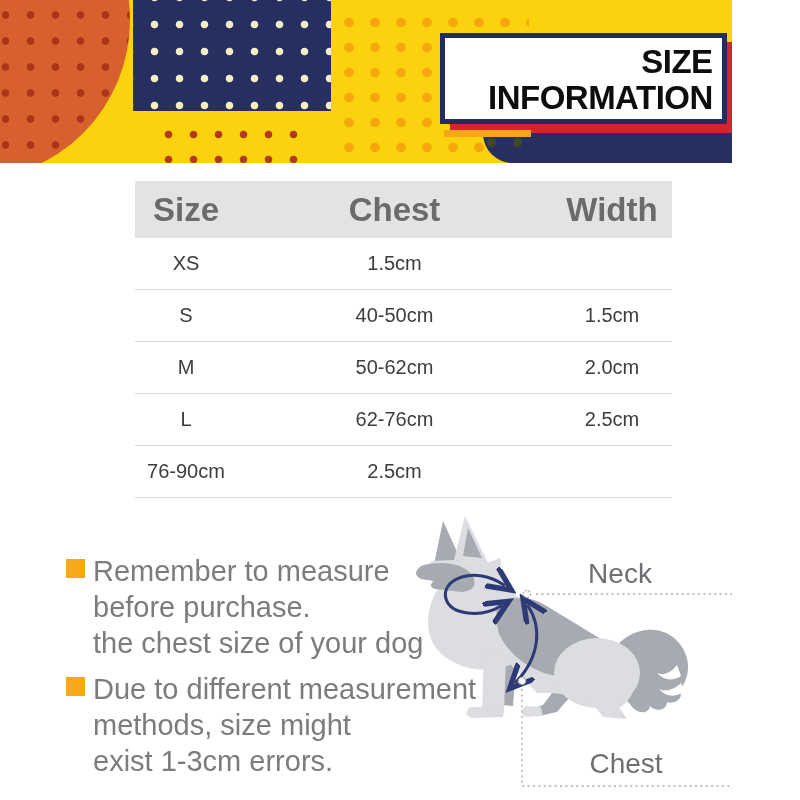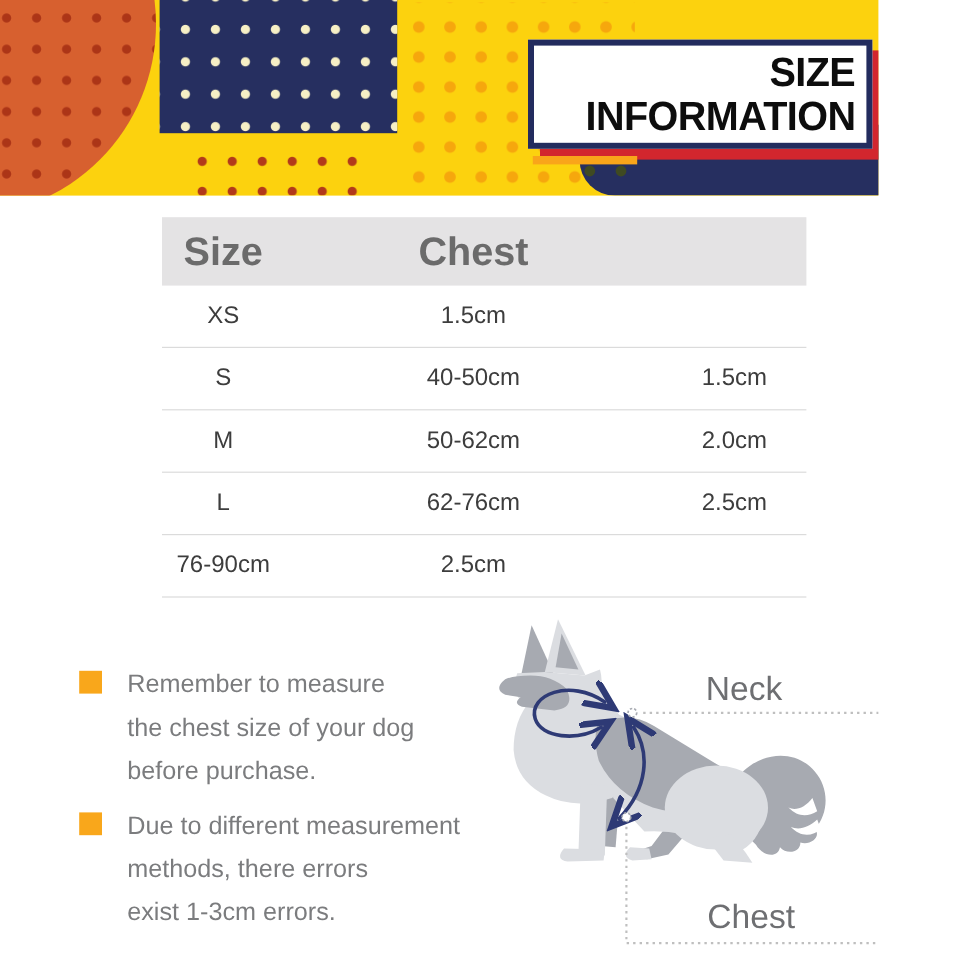--- a/index.html
+++ b/index.html
@@ -38,21 +38,21 @@
     background:#E4E3E4;}
   .t-head span{font-size:33px;font-weight:700;color:#6B6B6B;text-align:center;}
   .t-row{display:grid;grid-template-columns:102px 315px 120px;height:51px;align-items:center;
     border-bottom:1px solid #DBDBDB;}
   .t-row span{font-size:20px;color:#3D3D3D;text-align:center;}
 
   
   .notes{position:absolute;left:66px;top:553px;}
   .note{display:flex;align-items:flex-start;margin-bottom:10px;}
   .bullet-square{flex:0 0 19px;width:19px;height:19px;background:#F9A71B;margin-top:6px;margin-right:8px;}
-  .note-text{color:#7B7C7E;font-size:21px;line-height:36px;margin-left:13px;}
+  .note-text{color:#7B7C7E;font-size:29px;line-height:36px;}
   .note-line{white-space:nowrap;}
 
   
   .dog-wrap{position:absolute;left:415px;top:505px;width:385px;height:295px;}
   .diag-label{fill:#6E6F72;font-size:28px;font-family:"Liberation Sans","DejaVu Sans",sans-serif;}
 </style>
 </head>
 <body>
 
 <div class="stage">
@@ -70,20 +70,21 @@
     <div class="title-box">
       <div class="title-line">SIZE</div>
       <div class="title-line">INFORMATION</div>
     </div>
   </div>
 
   <div class="size-table">
     <div class="t-head">
       <span>Size</span>
       <span>Chest</span>
+      <span>Width</span>
     </div>
     <div class="t-row">
       <span>XS</span>
       <span>1.5cm</span>
     </div>
     <div class="t-row">
       <span>S</span>
       <span>40-50cm</span>
       <span>1.5cm</span>
     </div>
@@ -101,29 +102,29 @@
       <span>76-90cm</span>
       <span>2.5cm</span>
     </div>
   </div>
 
   <div class="notes">
     <div class="note">
       <div class="bullet-square"></div>
       <div class="note-text">
         <div class="note-line">Remember to measure</div>
+        <div class="note-line">before purchase.</div>
         <div class="note-line">the chest size of your dog</div>
-        <div class="note-line">before purchase.</div>
       </div>
     </div>
     <div class="note">
       <div class="bullet-square"></div>
       <div class="note-text">
         <div class="note-line">Due to different measurement</div>
-        <div class="note-line">methods, there errors</div>
+        <div class="note-line">methods, size might</div>
         <div class="note-line">exist 1-3cm errors.</div>
       </div>
     </div>
   </div>
 
   <div class="dog-wrap">
     <svg width="385" height="295" viewBox="0 0 385 295">
       <defs>
         <marker id="arw" orient="auto-start-reverse" markerWidth="10" markerHeight="10" refX="5" refY="4">
           <path d="M0.5,0.5 L8,4 L0.5,7.5" fill="none" stroke="#2E3A75" stroke-width="1.8" stroke-linecap="round"></path>

